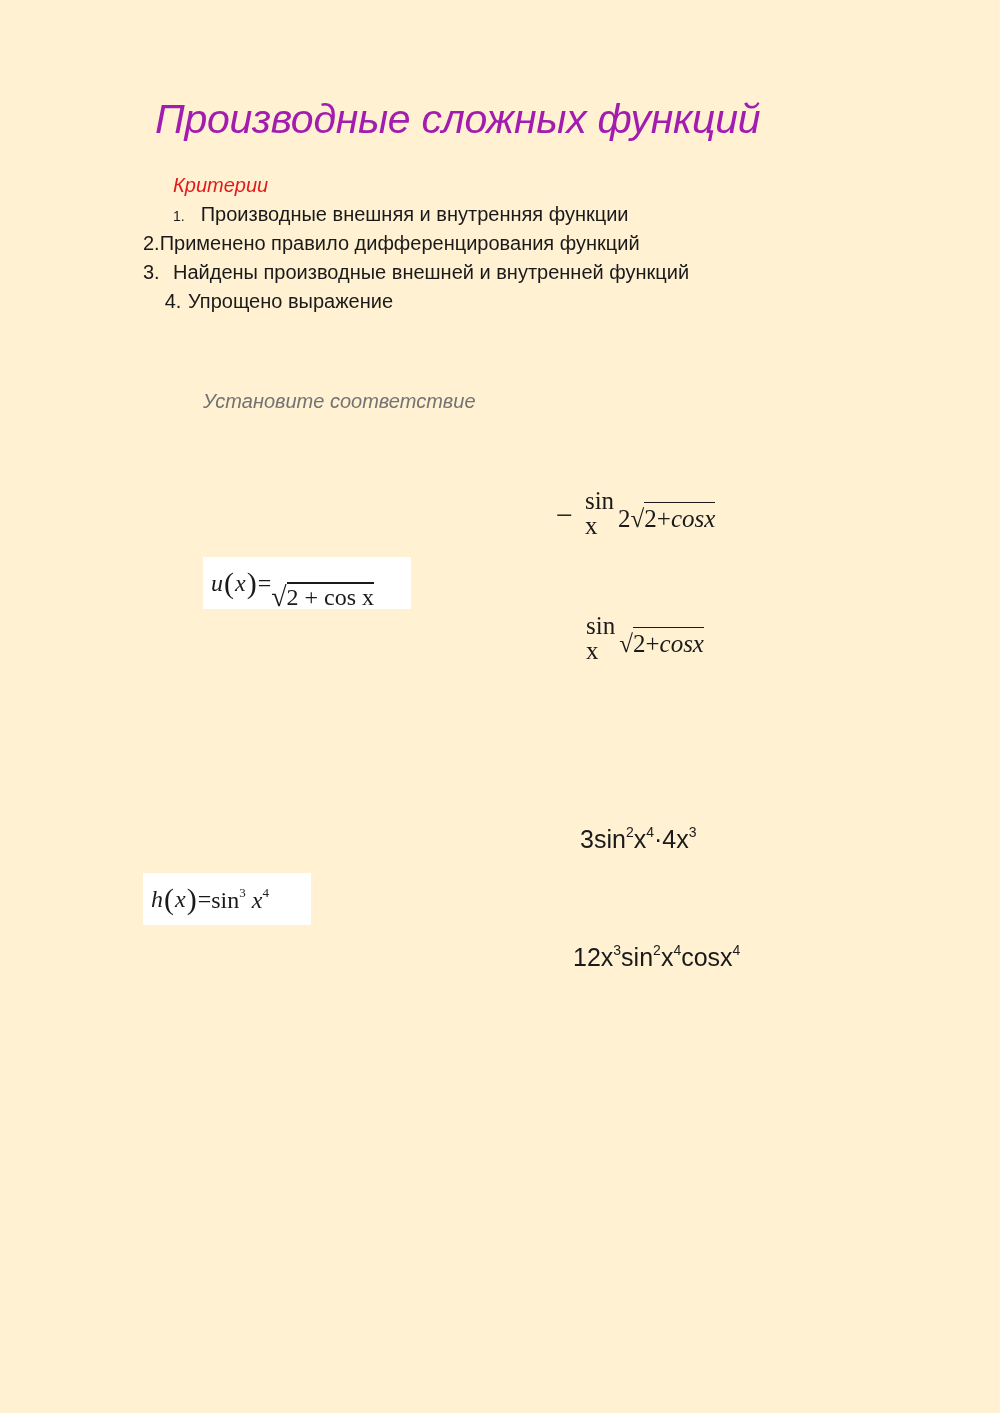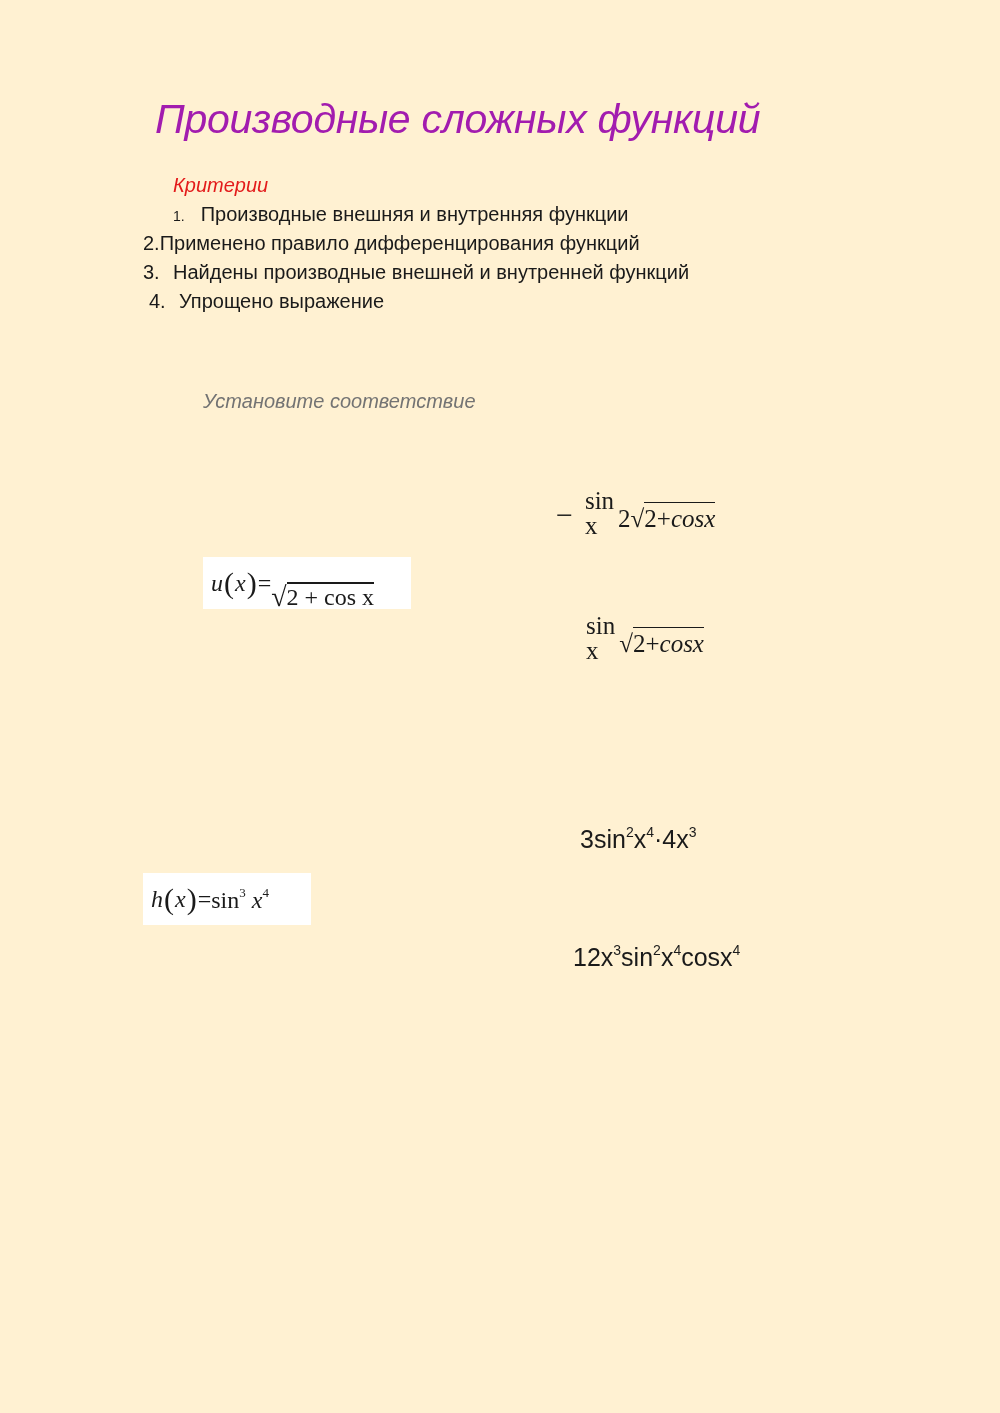--- a/index.html
+++ b/index.html
@@ -23,21 +23,21 @@
     .criteria-heading {
       left: 173px; top: 174px;
       font-size: 20px; font-style: italic;
       color: #e31b1b;
     }
     .crit { font-size: 20px; white-space: nowrap; }
     .crit .num-small { font-size: 14px; margin-right: 16px; }
     .crit1 { left: 173px; top: 203px; }
     .crit2 { left: 143px; top: 232px; }
     .crit3 { left: 143px; top: 261px; }
-    .crit4 { left: 149px; top: 290px; }
+    .crit4 { left: 158px; top: 290px; text-align: center; }
     .crit .num { display: inline-block; width: 30px; }
     .instruction {
       left: 203px; top: 390px;
       font-size: 20px; font-style: italic;
       color: #737373;
     }
     .formula-box {
       background: #ffffff;
       font-family: "Liberation Serif", "DejaVu Serif", serif;
       font-size: 24px;

